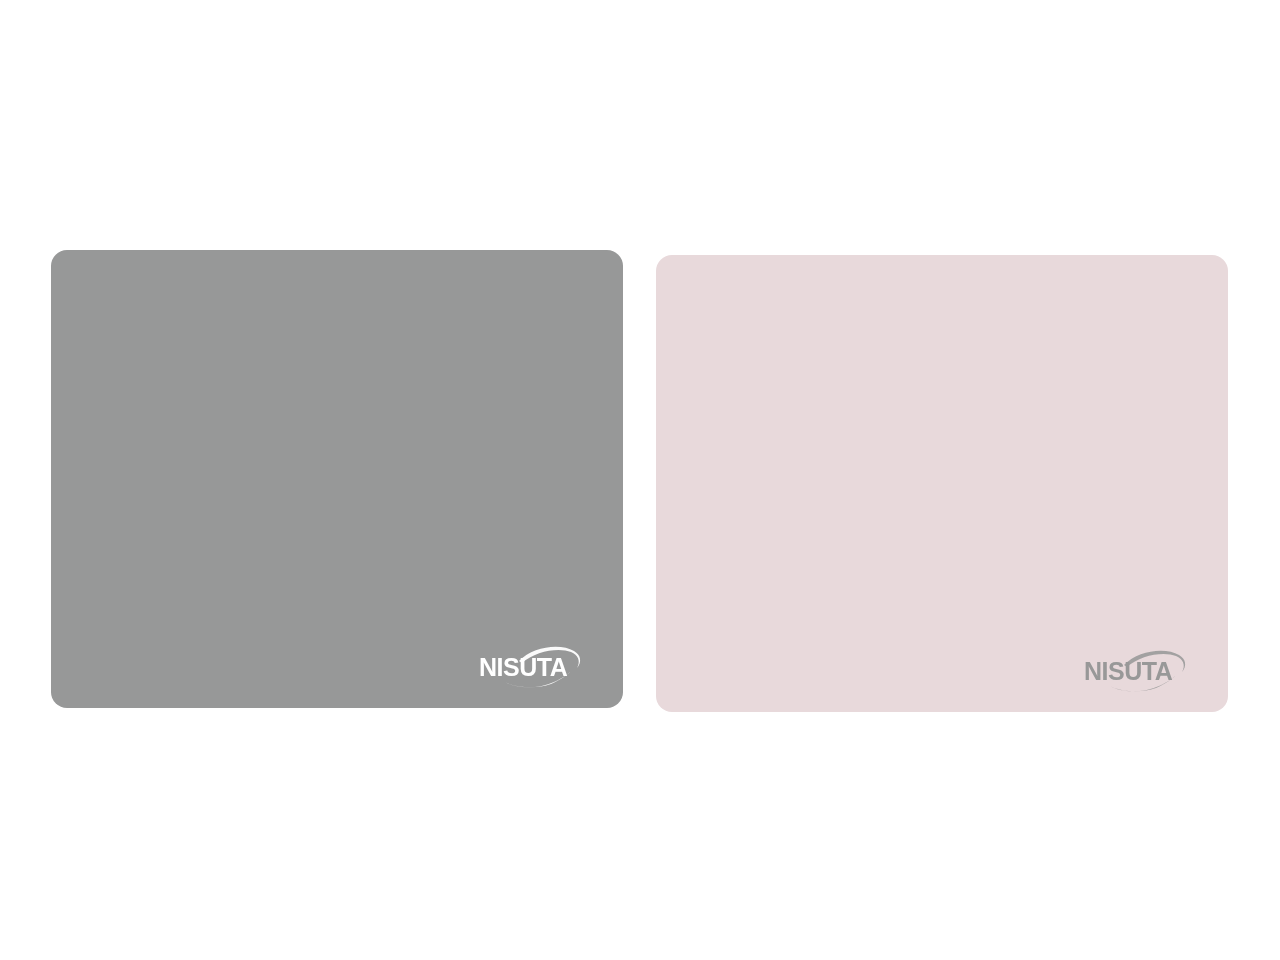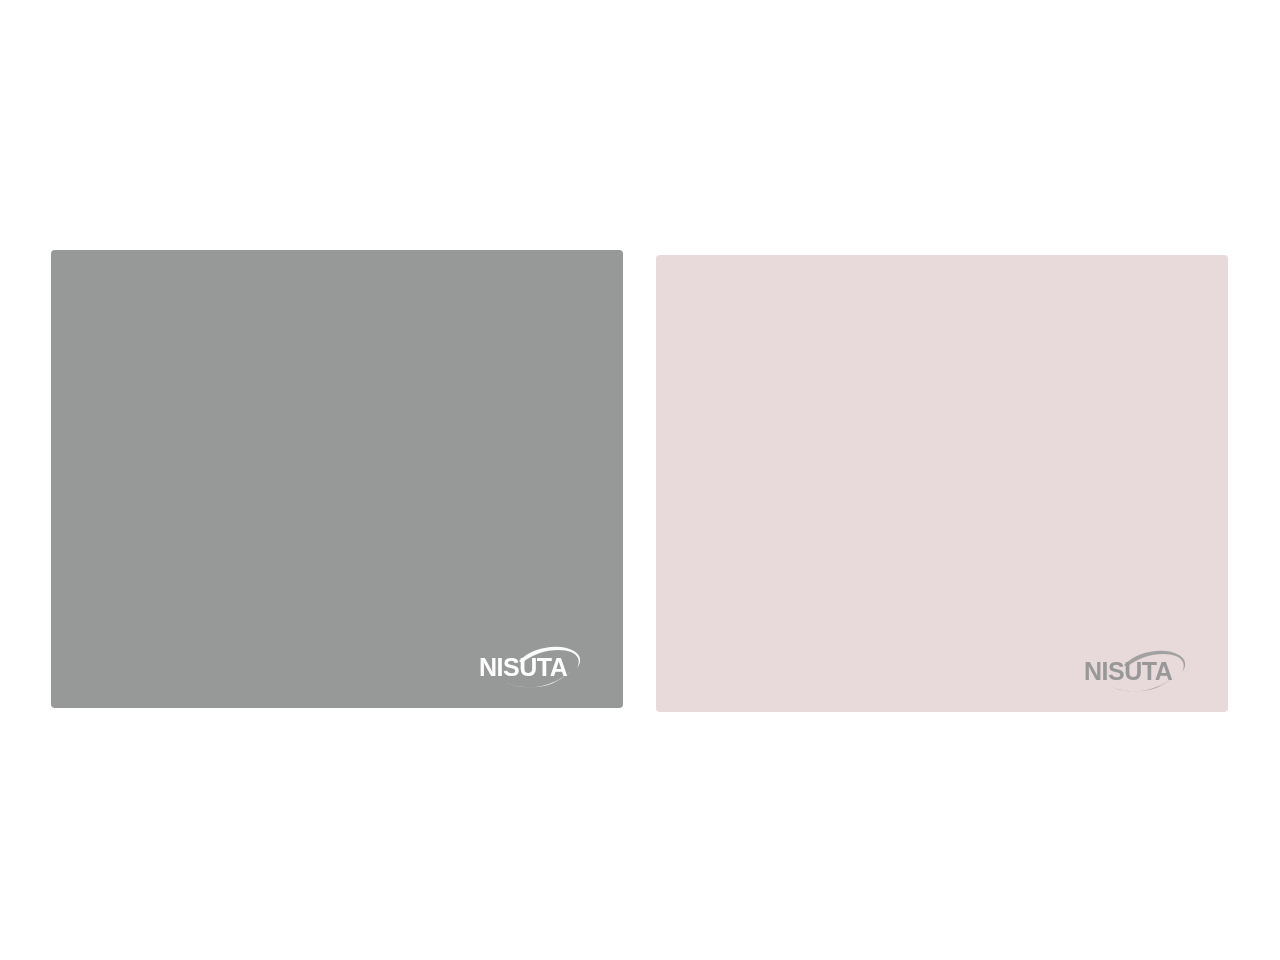--- a/index.html
+++ b/index.html
@@ -16,21 +16,21 @@
   }
 
   #product-stage {
     position: absolute;
     inset: 0;
   }
 
   .mousepad {
     position: absolute;
     box-sizing: border-box;
-    border-radius: 4px;
+    border-radius: 16px;
     overflow: hidden;
   }
 
   #mousepad-gray {
     left: 51px;
     top: 250px;
     width: 572px;
     height: 458px;
     background: #979898;
   }

